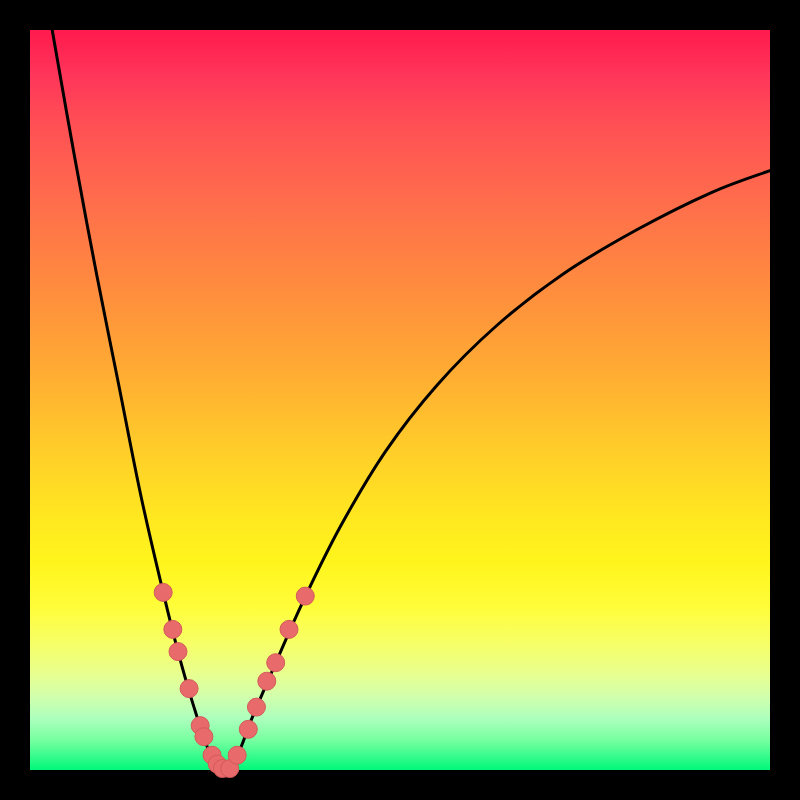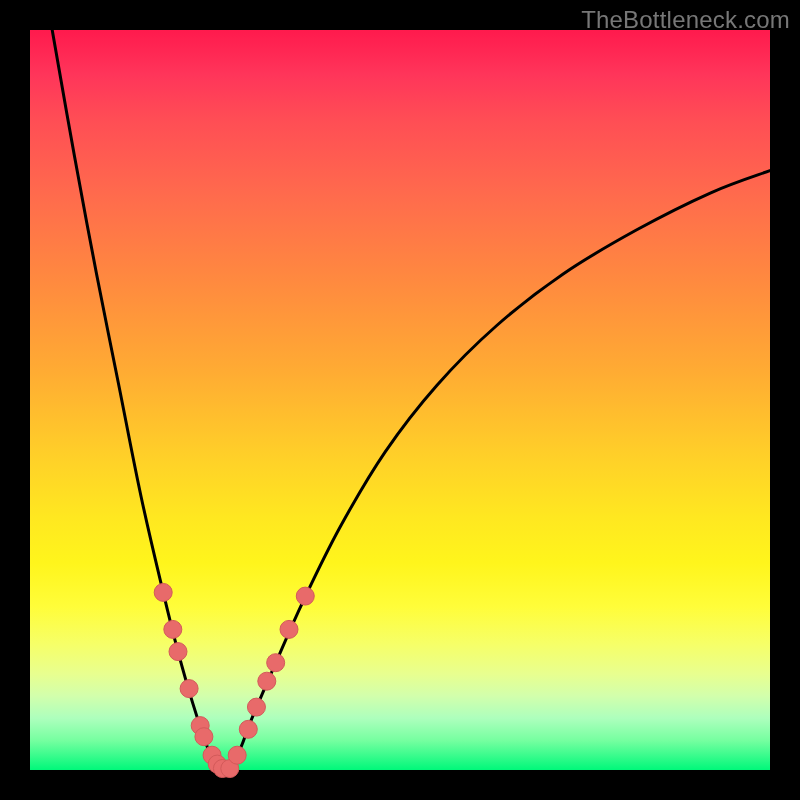--- a/index.html
+++ b/index.html
@@ -59,21 +59,20 @@
     top: 0;
     width: 740px;
     height: 740px;
     overflow: visible;
   }
 </style>
 </head>
 <body>
 
 <div class="frame">
-  <div class="watermark">TheBottleneck.com</div>
   <div class="plot">
     <svg class="curves" viewBox="0 0 740 740" preserveAspectRatio="none">
       <g id="curve-layer">
           <path d="M 22.20 0.00 C 26.20 22.64, 36.41 81.84, 44.40 125.80 C 52.39 169.76, 58.61 202.91, 66.60 244.20 C 74.59 285.49, 80.81 315.24, 88.80 355.20 C 96.79 395.16, 103.01 428.90, 111.00 466.20 C 118.99 503.50, 126.54 534.43, 133.20 562.40 C 139.86 590.37, 142.67 601.62, 148.00 621.60 C 153.33 641.58, 157.47 656.08, 162.80 673.40 C 168.13 690.72, 173.60 707.14, 177.60 717.80 C 181.60 728.46, 182.34 728.60, 185.00 732.60 C 187.66 736.60, 191.07 738.67, 192.40 740.00" fill="none" stroke="#000000" stroke-width="3" stroke-linecap="round" stroke-linejoin="round"></path>
           <path d="M 192.40 740.00 C 195.06 737.34, 201.87 734.52, 207.20 725.20 C 212.53 715.88, 215.34 704.18, 222.00 688.20 C 228.66 672.22, 234.88 657.71, 244.20 636.40 C 253.52 615.09, 261.81 595.11, 273.80 569.80 C 285.79 544.49, 296.15 522.44, 310.80 495.80 C 325.45 469.16, 337.88 447.11, 355.20 421.80 C 372.52 396.49, 387.02 377.84, 407.00 355.20 C 426.98 332.56, 443.56 315.98, 466.20 296.00 C 488.84 276.02, 507.49 261.52, 532.80 244.20 C 558.11 226.88, 580.16 214.45, 606.80 199.80 C 633.44 185.15, 656.82 173.46, 680.80 162.80 C 704.78 152.14, 729.34 144.60, 740.00 140.60" fill="none" stroke="#000000" stroke-width="3" stroke-linecap="round" stroke-linejoin="round"></path>
         </g>
       <g id="marker-layer">
           <circle cx="133.20" cy="562.40" r="9" fill="#e86a6a" stroke="#d35a5a" stroke-width="1"></circle>
           <circle cx="142.82" cy="599.40" r="9" fill="#e86a6a" stroke="#d35a5a" stroke-width="1"></circle>
           <circle cx="148.00" cy="621.60" r="9" fill="#e86a6a" stroke="#d35a5a" stroke-width="1"></circle>

